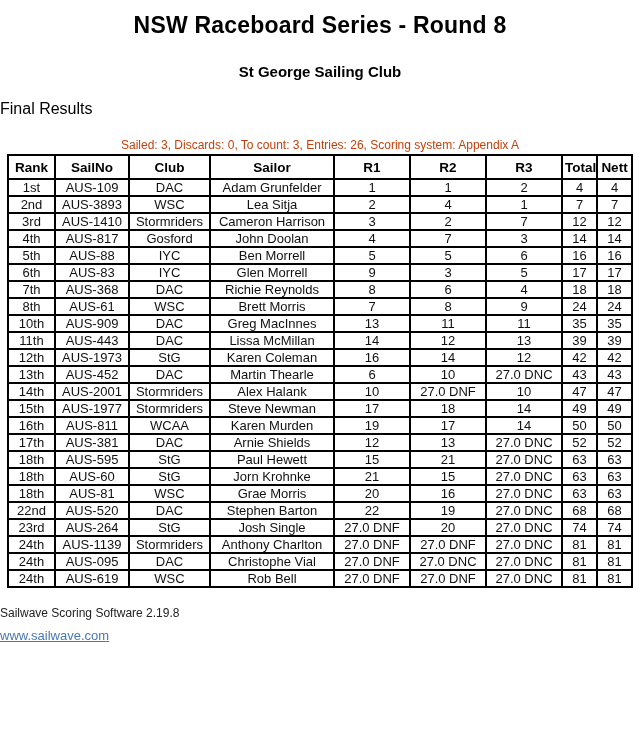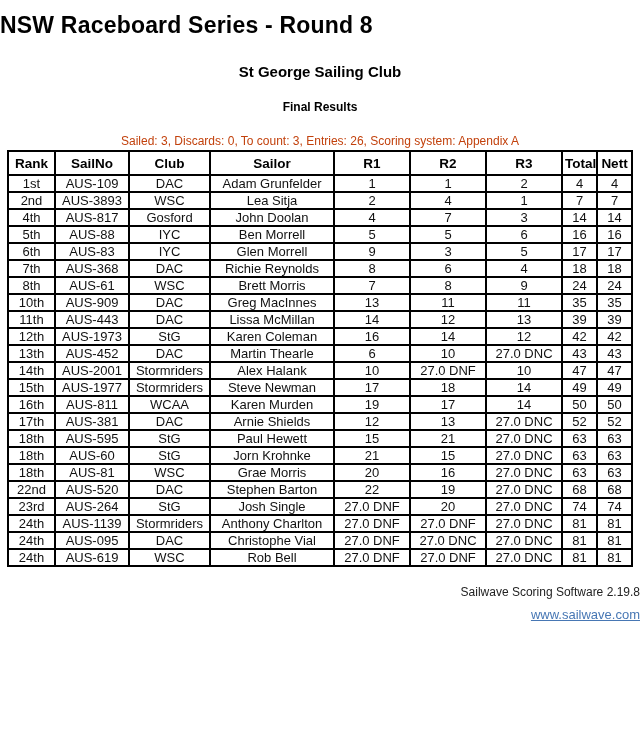--- a/index.html
+++ b/index.html
@@ -12,34 +12,33 @@
   .page {
     width: 640px;
     height: 755px;
     margin: 0 auto;
     overflow: hidden;
     background: #ffffff;
   }
   .title-main {
     font-size: 23px;
     font-weight: bold;
-    text-align: left;
+    text-align: center;
     margin: 12px 0 0 0;
     letter-spacing: 0.2px;
   }
   .title-club {
     font-size: 15px;
     font-weight: bold;
     text-align: center;
     margin: 24px 0 0 0;
   }
   .title-results {
-    font-size: 12px;
-    font-weight: bold;
-    text-align: center;
+    font-size: 16px;
+    font-weight: normal;
     margin: 20px 0 0 0;
   }
   .summary-line {
     font-size: 12px;
     text-align: center;
     margin: 20px 0 2px 0;
     color: #c2410c;
   }
   table.results {
     border-collapse: collapse;
@@ -70,23 +69,22 @@
   col.c-rank   { width: 47px; }
   col.c-sailno { width: 74px; }
   col.c-club   { width: 81px; }
   col.c-sailor { width: 124px; }
   col.c-r1     { width: 76px; }
   col.c-r2     { width: 76px; }
   col.c-r3     { width: 76px; }
   col.c-total  { width: 35px; }
   col.c-nett   { width: 35px; }
   .footer {
-    text-align: right;
+    text-align: left;
     margin-top: 18px;
-    padding-left: 16px;
   }
   .footer-software {
     font-size: 12px;
     color: #222222;
   }
   .footer-link-line {
     margin-top: 6px;
   }
   .footer-link-line a {
     font-size: 13px;
@@ -148,20 +146,31 @@
           <td>AUS-3893</td>
           <td>WSC</td>
           <td>Lea Sitja</td>
           <td>2</td>
           <td>4</td>
           <td>1</td>
           <td>7</td>
           <td>7</td>
         </tr>
         <tr>
+          <td>3rd</td>
+          <td>AUS-1410</td>
+          <td>Stormriders</td>
+          <td>Cameron Harrison</td>
+          <td>3</td>
+          <td>2</td>
+          <td>7</td>
+          <td>12</td>
+          <td>12</td>
+        </tr>
+        <tr>
           <td>4th</td>
           <td>AUS-817</td>
           <td>Gosford</td>
           <td>John Doolan</td>
           <td>4</td>
           <td>7</td>
           <td>3</td>
           <td>14</td>
           <td>14</td>
         </tr>

